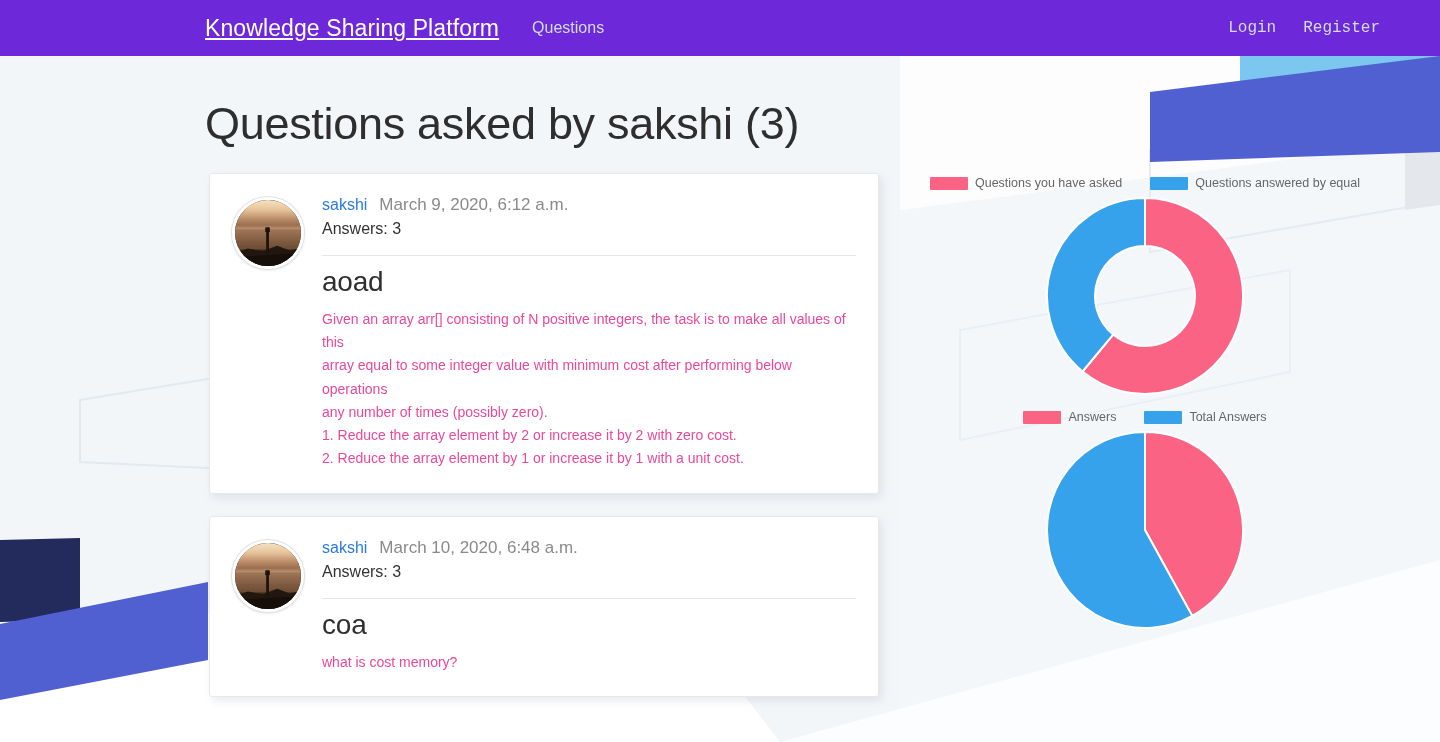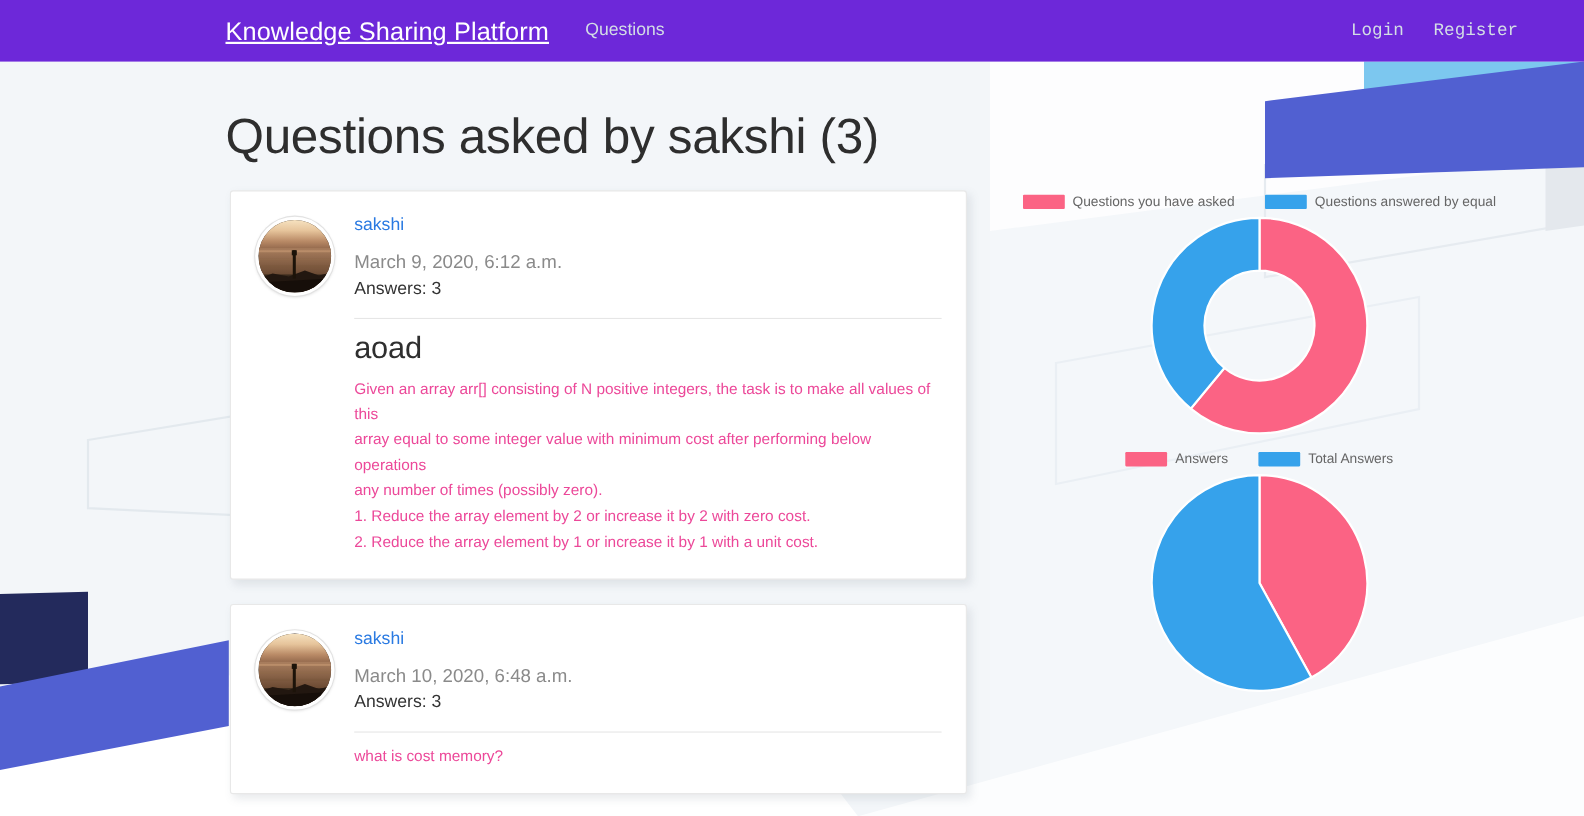--- a/index.html
+++ b/index.html
@@ -115,21 +115,20 @@
     background: #3a2a1c;
   }
   .avatar svg { display: block; width: 100%; height: 100%; }
 
   .card-body { flex: 1 1 auto; min-width: 0; }
   .meta-row {
     display: flex;
     align-items: baseline;
     gap: 12px;
     line-height: 1.35;
-    flex-direction: column;
   }
   .author-link {
     color: #2a7ae2;
     font-size: 16px;
     text-decoration: none;
   }
   .post-date {
     color: #8a8a8a;
     font-size: 17px;
   }
@@ -308,20 +307,21 @@
           </svg>
         </div>
       </div>
       <div class="card-body">
         <div class="meta-row">
           <a class="author-link" href="#">sakshi</a>
           <span class="post-date">March 10, 2020, 6:48 a.m.</span>
         </div>
         <div class="answers-count">Answers: 3</div>
         <hr class="divider">
+        <h2 class="q-title">coa</h2>
         <p class="q-text">what is cost memory?</p>
       </div>
     </div>
 
   </div>
 
   <div class="charts">
 
     <div>
       <div class="legend">

